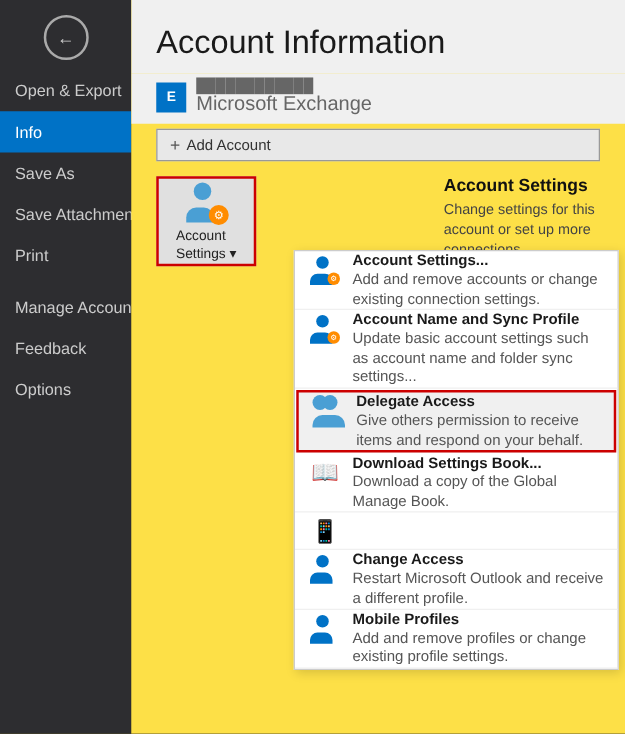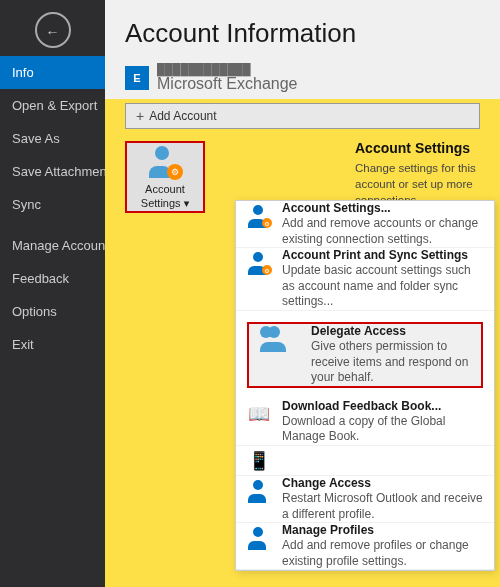--- a/index.html
+++ b/index.html
@@ -134,21 +134,20 @@
       height: 36px;
       position: relative;
       display: flex;
       align-items: center;
       justify-content: center;
     }
     .account-settings-btn .label {
       font-size: 11px;
       color: #222;
       margin-top: 3px;
-      text-align: center;
       line-height: 1.2;
     }
 
     
     .dropdown-menu {
       position: absolute;
       top: 200px;
       left: 130px;
       width: 260px;
       background: #fff;
@@ -160,22 +159,21 @@
     .dropdown-item {
       display: flex;
       align-items: flex-start;
       padding: 0 10px;
       cursor: pointer;
       border-bottom: 1px solid #f0f0f0;
     }
     .dropdown-item.highlighted {
       background: #f0f0f0;
       border: 2px solid #c00;
-      margin: 11px;
-      gap: 16px;
+      margin: 1px;
     }
 
     .dropdown-item .item-icon {
       width: 28px;
       height: 28px;
       flex-shrink: 0;
       margin-right: 8px;
       margin-top: 1px;
       display: flex;
       align-items: center;
@@ -215,47 +213,44 @@
     .right-section .rs-desc { font-size: 11.5px; color: #444; line-height: 1.4; margin-bottom: 8px; }
   </style>
 </head>
 <body>
 
 <div class="sidebar">
   <div class="back-button">
     <span>←</span>
   </div>
 
+  <div class="sidebar-item">
+    <span>Open &amp; Export</span>
+  </div>
   <div class="sidebar-item active">
     <span>Info</span>
   </div>
   <div class="sidebar-item">
-    <span>Open &amp; Export</span>
-  </div>
-  <div class="sidebar-item">
     <span>Save As</span>
   </div>
   <div class="sidebar-item">
     <span>Save Attachments</span>
   </div>
   <div class="sidebar-item">
-    <span>Sync</span>
+    <span>Print</span>
   </div>
   <div class="sidebar-spacer"></div>
   <div class="sidebar-item">
     <span>Manage Account</span>
   </div>
   <div class="sidebar-item">
     <span>Feedback</span>
   </div>
   <div class="sidebar-item">
     <span>Options</span>
-  </div>
-  <div class="sidebar-item">
-    <span>Exit</span>
   </div>
 </div>
 
 <div class="main">
   <div class="main-title">Account Information</div>
 
   <div class="account-bar">
     <div class="exchange-icon">
       <span>E</span>
     </div>
@@ -301,21 +296,21 @@
 
     <div class="dropdown-item">
       <div class="item-icon">
         <div style="position:relative;width:24px;height:24px;">
           <div style="position:absolute;top:1px;left:5px;width:10px;height:10px;border-radius:50%;background:#0072c6;"></div>
           <div style="position:absolute;bottom:0;left:0;width:18px;height:9px;border-radius:6px 6px 0 0;background:#0072c6;"></div>
           <div style="position:absolute;bottom:0;right:0;width:10px;height:10px;background:#ff8c00;border-radius:50%;display:flex;align-items:center;justify-content:center;color:white;font-size:6px;">⚙</div>
         </div>
       </div>
       <div class="item-text">
-        <div class="item-title">Account Print and Sync Settings</div>
+        <div class="item-title">Account Name and Sync Profile</div>
         <div class="item-desc">Update basic account settings such as account name and folder sync settings...</div>
       </div>
     </div>
 
     <div class="dropdown-item highlighted">
       <div class="item-icon">
         <div style="position:relative;width:26px;height:26px;">
 
           <div style="position:absolute;top:0;left:0;width:12px;height:12px;border-radius:50%;background:#4a9fd4;"></div>
           <div style="position:absolute;top:0;left:8px;width:12px;height:12px;border-radius:50%;background:#4a9fd4;"></div>
@@ -326,21 +321,21 @@
         <div class="item-title">Delegate Access</div>
         <div class="item-desc">Give others permission to receive items and respond on your behalf.</div>
       </div>
     </div>
 
     <div class="dropdown-item">
       <div class="item-icon">
         <span style="font-size:18px;">📖</span>
       </div>
       <div class="item-text">
-        <div class="item-title">Download Feedback Book...</div>
+        <div class="item-title">Download Settings Book...</div>
         <div class="item-desc">Download a copy of the Global Manage Book.</div>
       </div>
     </div>
 
     <div class="dropdown-item">
       <div class="item-icon">
         <span style="font-size:18px;">📱</span>
       </div>
     </div>
 
@@ -358,21 +353,21 @@
     </div>
 
     <div class="dropdown-item">
       <div class="item-icon">
         <div style="position:relative;width:24px;height:24px;">
           <div style="position:absolute;top:1px;left:5px;width:10px;height:10px;border-radius:50%;background:#0072c6;"></div>
           <div style="position:absolute;bottom:0;left:0;width:18px;height:9px;border-radius:6px 6px 0 0;background:#0072c6;"></div>
         </div>
       </div>
       <div class="item-text">
-        <div class="item-title">Manage Profiles</div>
+        <div class="item-title">Mobile Profiles</div>
         <div class="item-desc">Add and remove profiles or change existing profile settings.</div>
       </div>
     </div>
 
   </div>
 
   <div class="right-section">
     <div class="rs-title">Account Settings</div>
     <div class="rs-desc">Change settings for this account or set up more connections.</div>
     <div style="font-size:11px;color:#444;">▪ Access this account on the web.</div>

